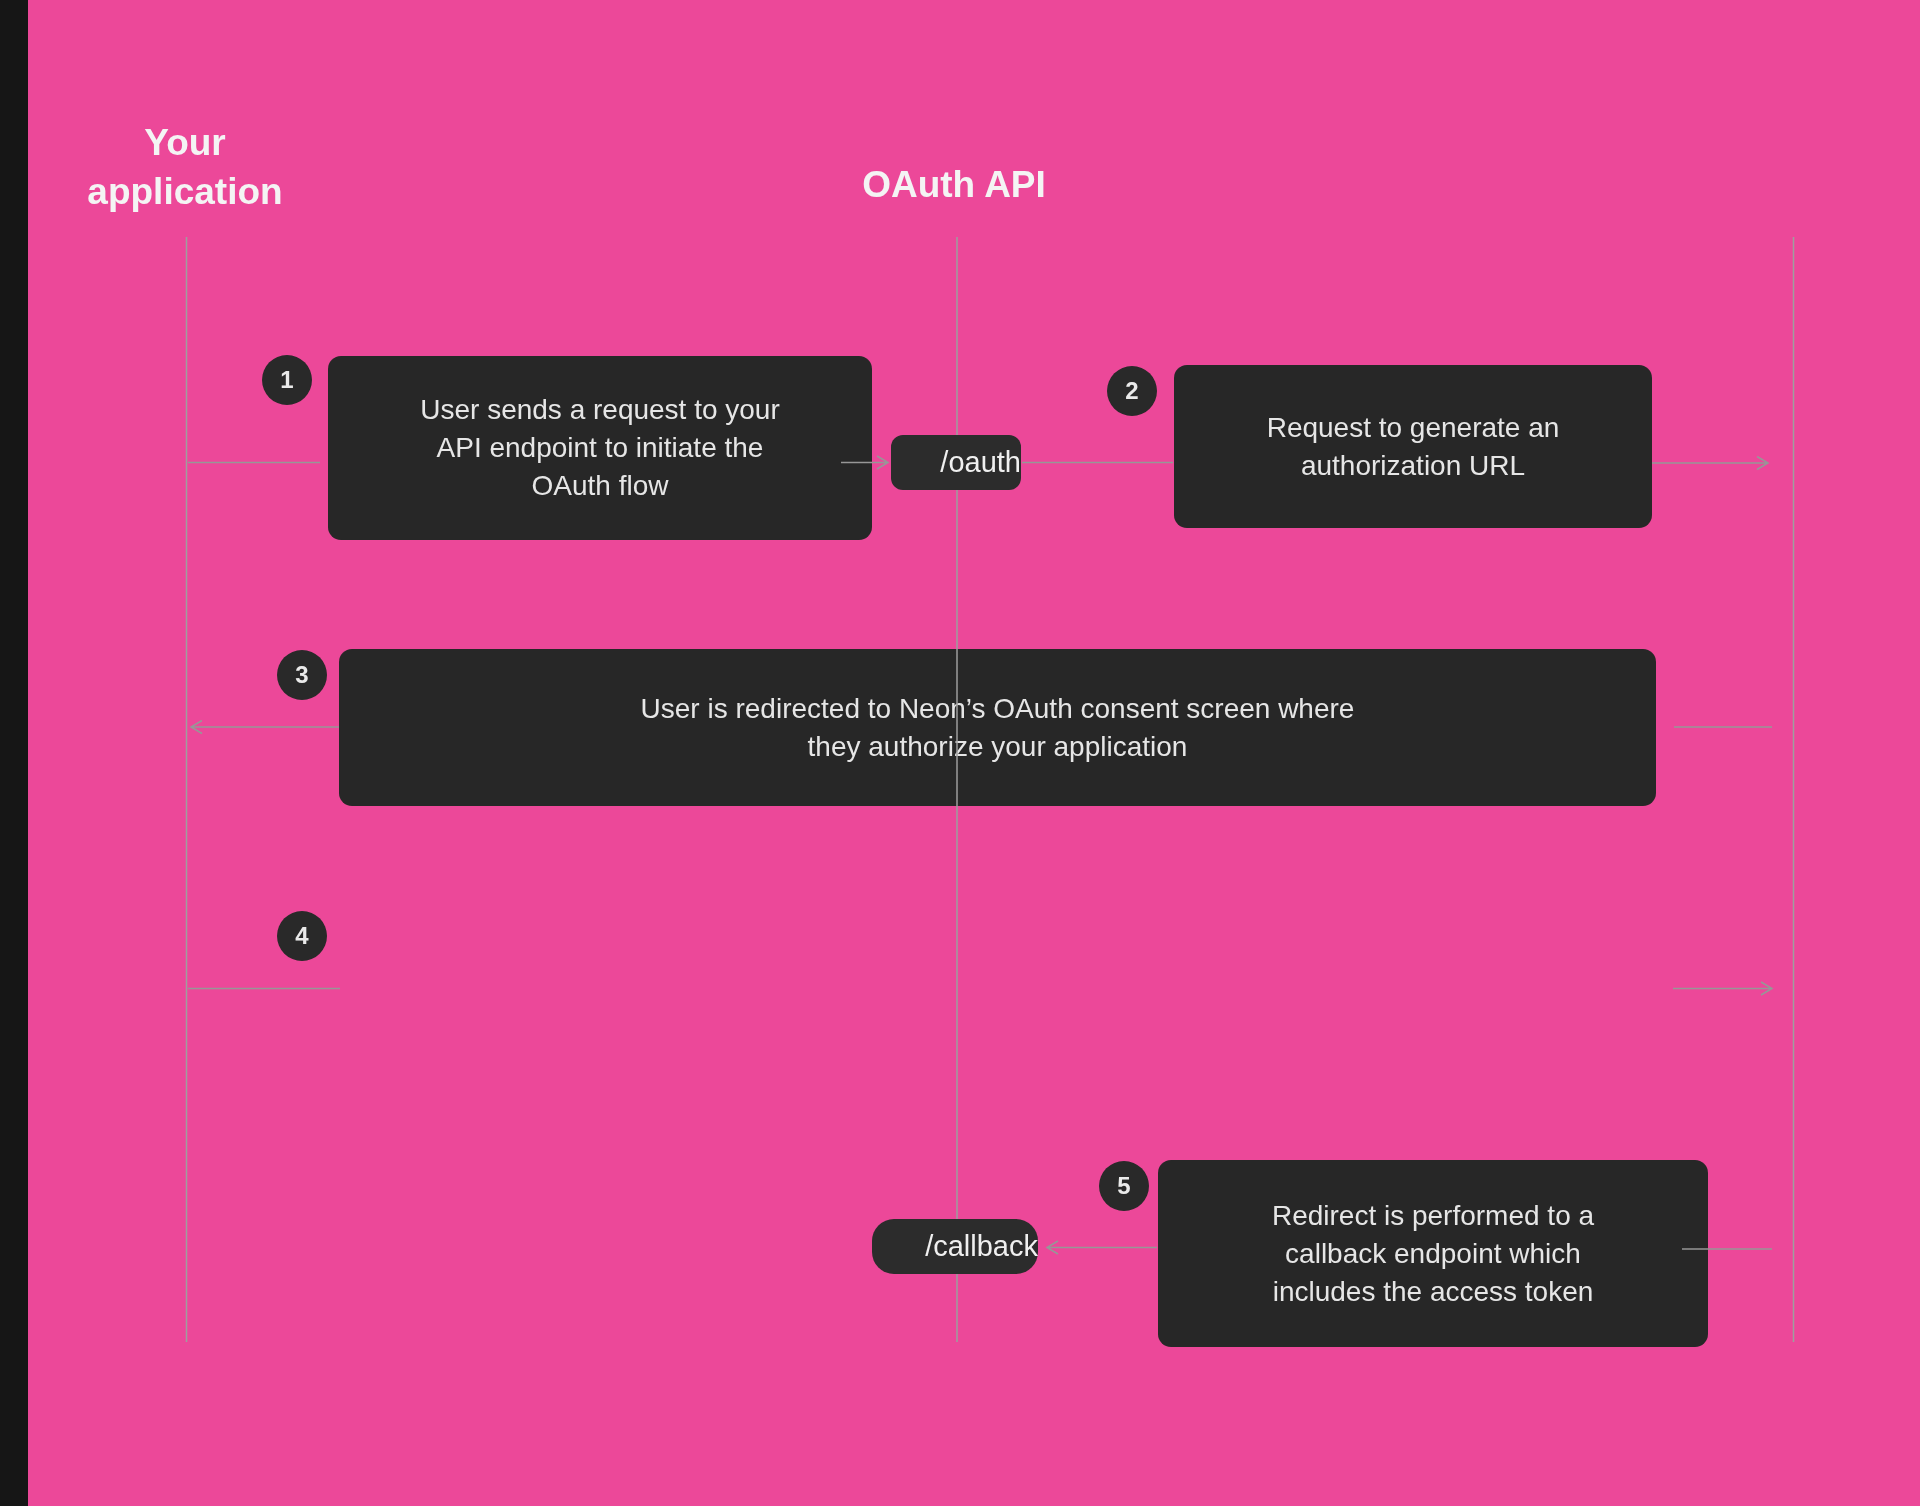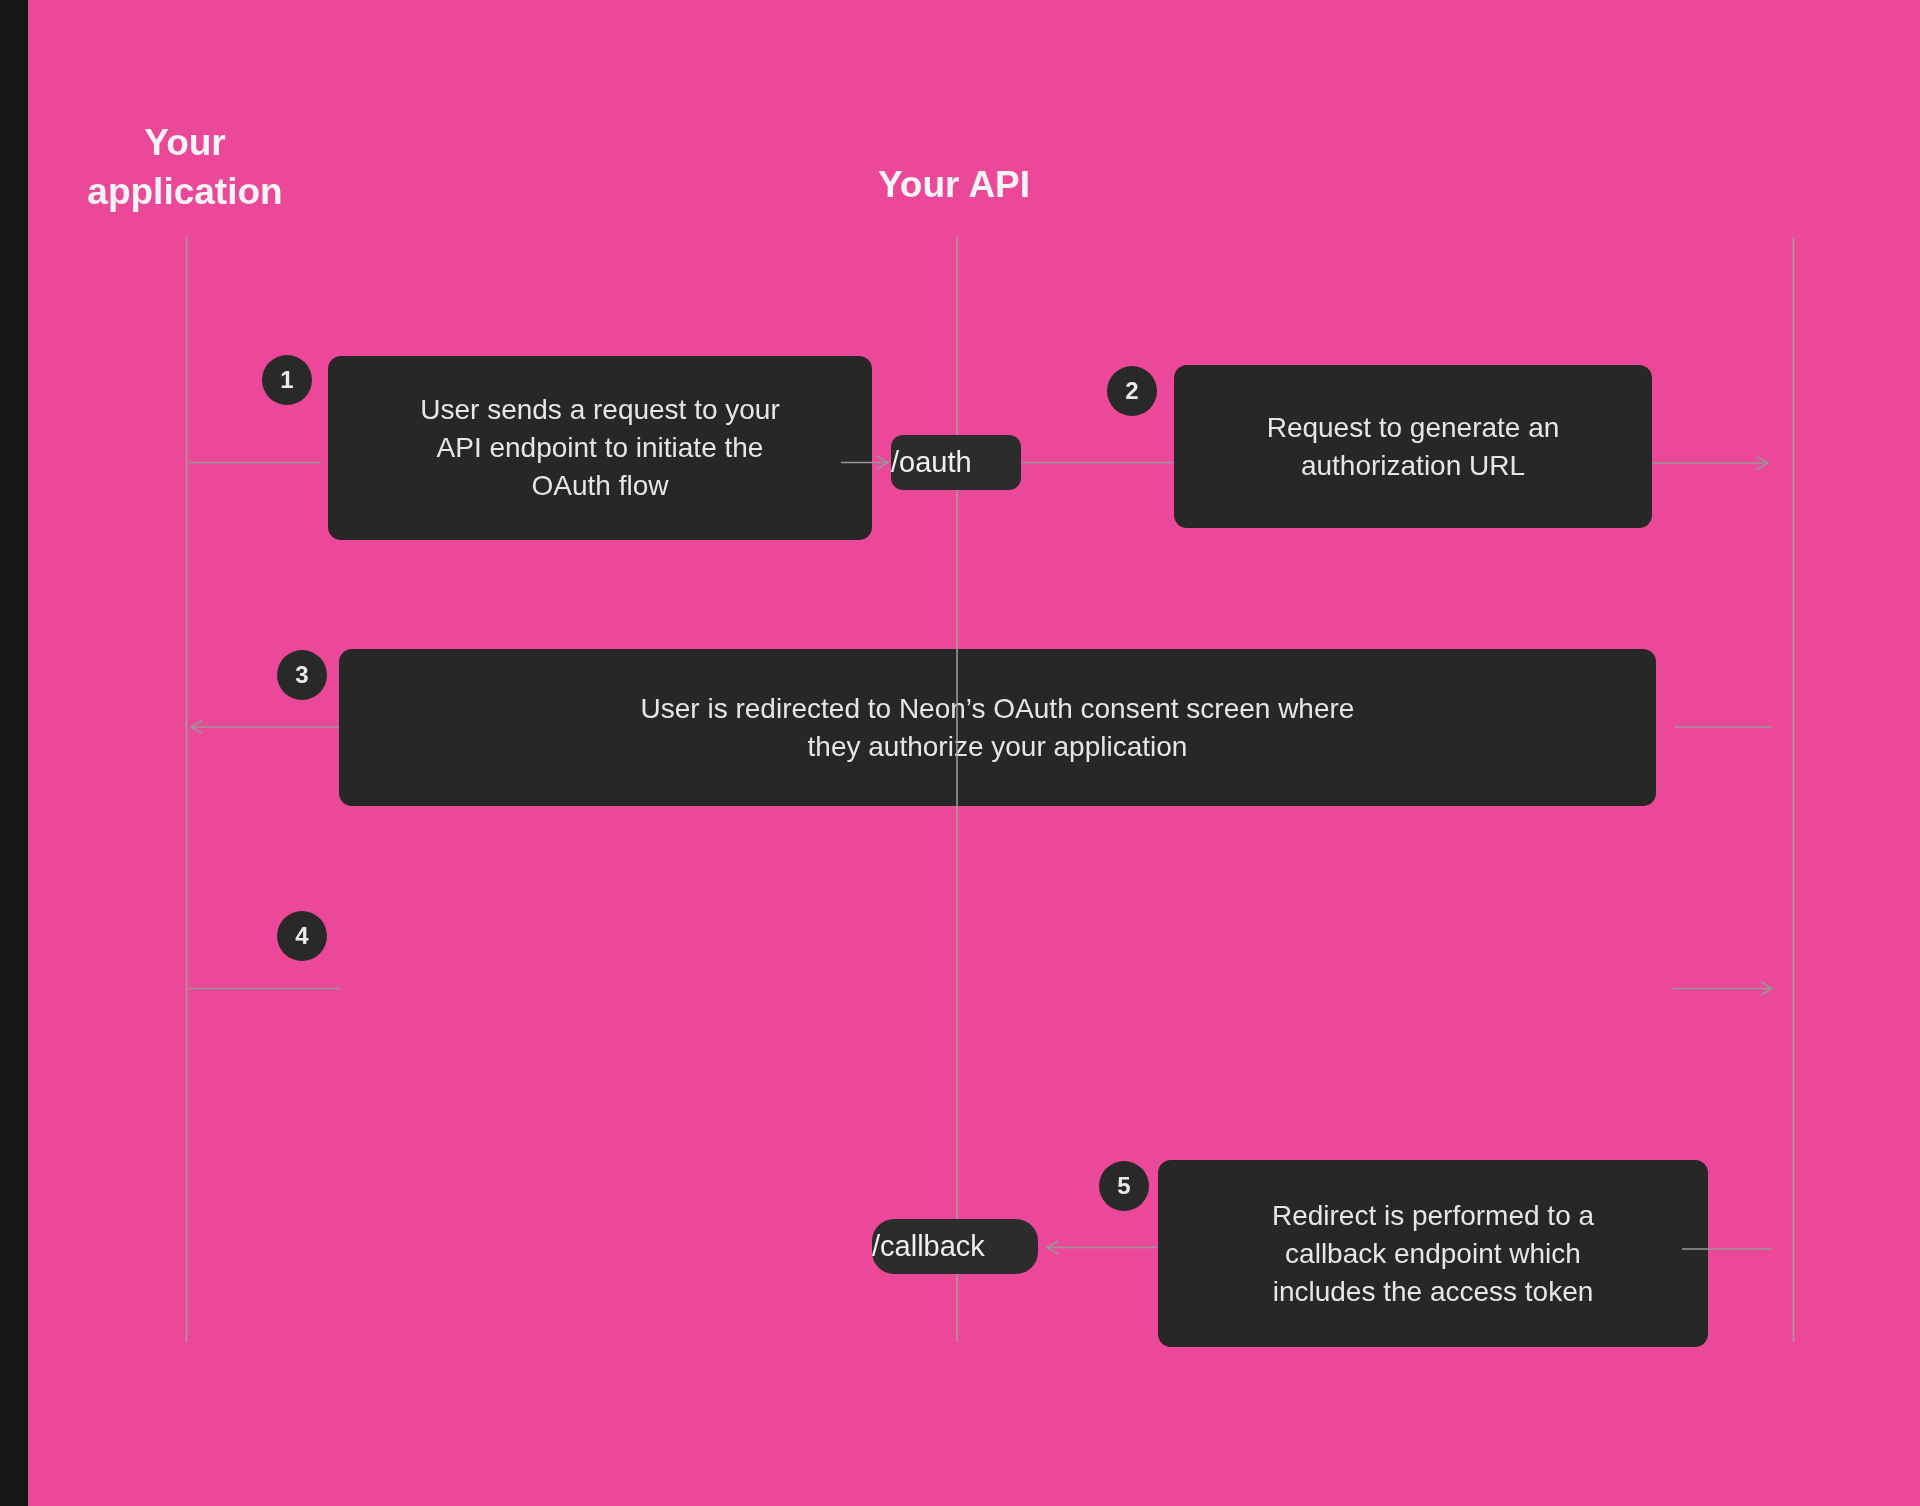--- a/index.html
+++ b/index.html
@@ -40,21 +40,21 @@
     font-size:28px;
     line-height:38px;
     text-align:center;
     white-space:pre-line;
   }
   
   .endpoint-pill{
     position:absolute;
     background:#2c2c2c;
     border-radius:12px;
-    display:flex;align-items:center;justify-content:flex-start;
+    display:flex;align-items:center;justify-content:flex-end;
     z-index:3;
   }
   .endpoint-text{
     color:#f0f0f0;
     font-size:29px;
     line-height:29px;
     white-space:nowrap;
   }
   
   .step-circle{
@@ -69,21 +69,21 @@
     z-index:3;
   }
 </style>
 </head>
 <body>
 
 <div class="canvas">
 
   <div class="lane-label" style="left:157px;top:118px;">Your
 application</div>
-  <div class="lane-label" style="left:926px;top:160px;">Your API</div>
+  <div class="lane-label" style="left:926px;top:160px;">OAuth API</div>
 
   <svg class="wires" width="1920" height="1506" viewBox="0 0 1920 1506">
 
     <path class="lifeline" d="M158.5 237 V1342"></path>
     <path class="lifeline" d="M929 237 V1342"></path>
     <path class="lifeline" d="M1765.5 237 V1342"></path>
 
     <path d="M160 462.5 H292"></path>
     <path d="M813 462.5 H859 M849 456 L860 462.5 L849 469"></path>
     <path d="M994 462.5 H1145"></path>

